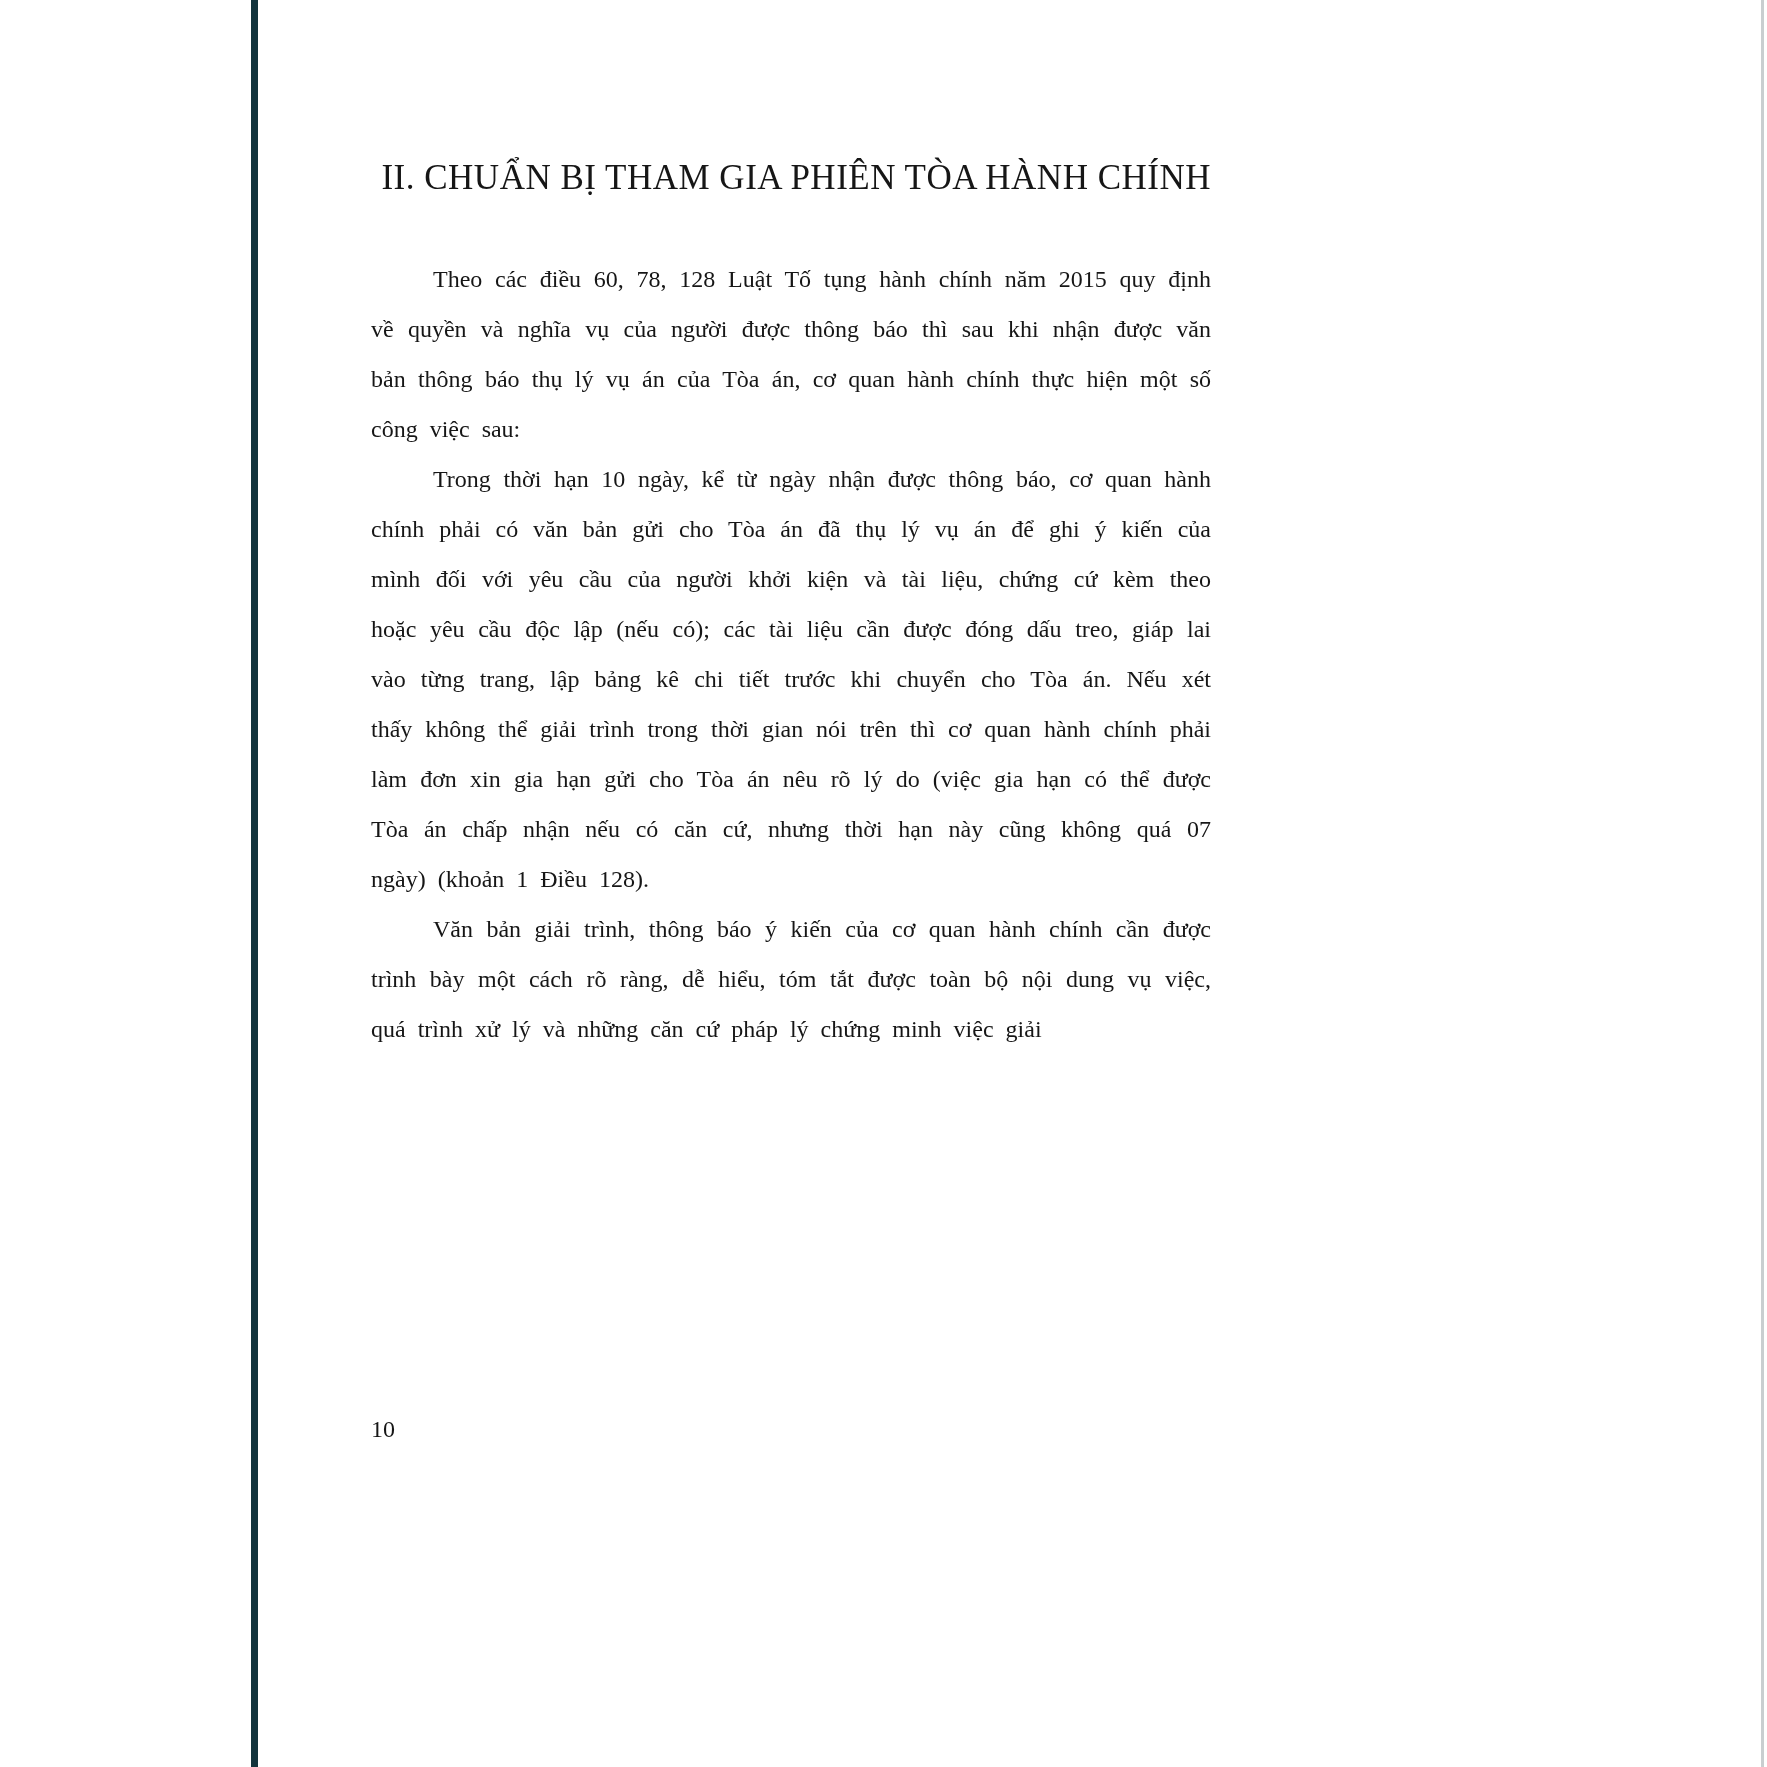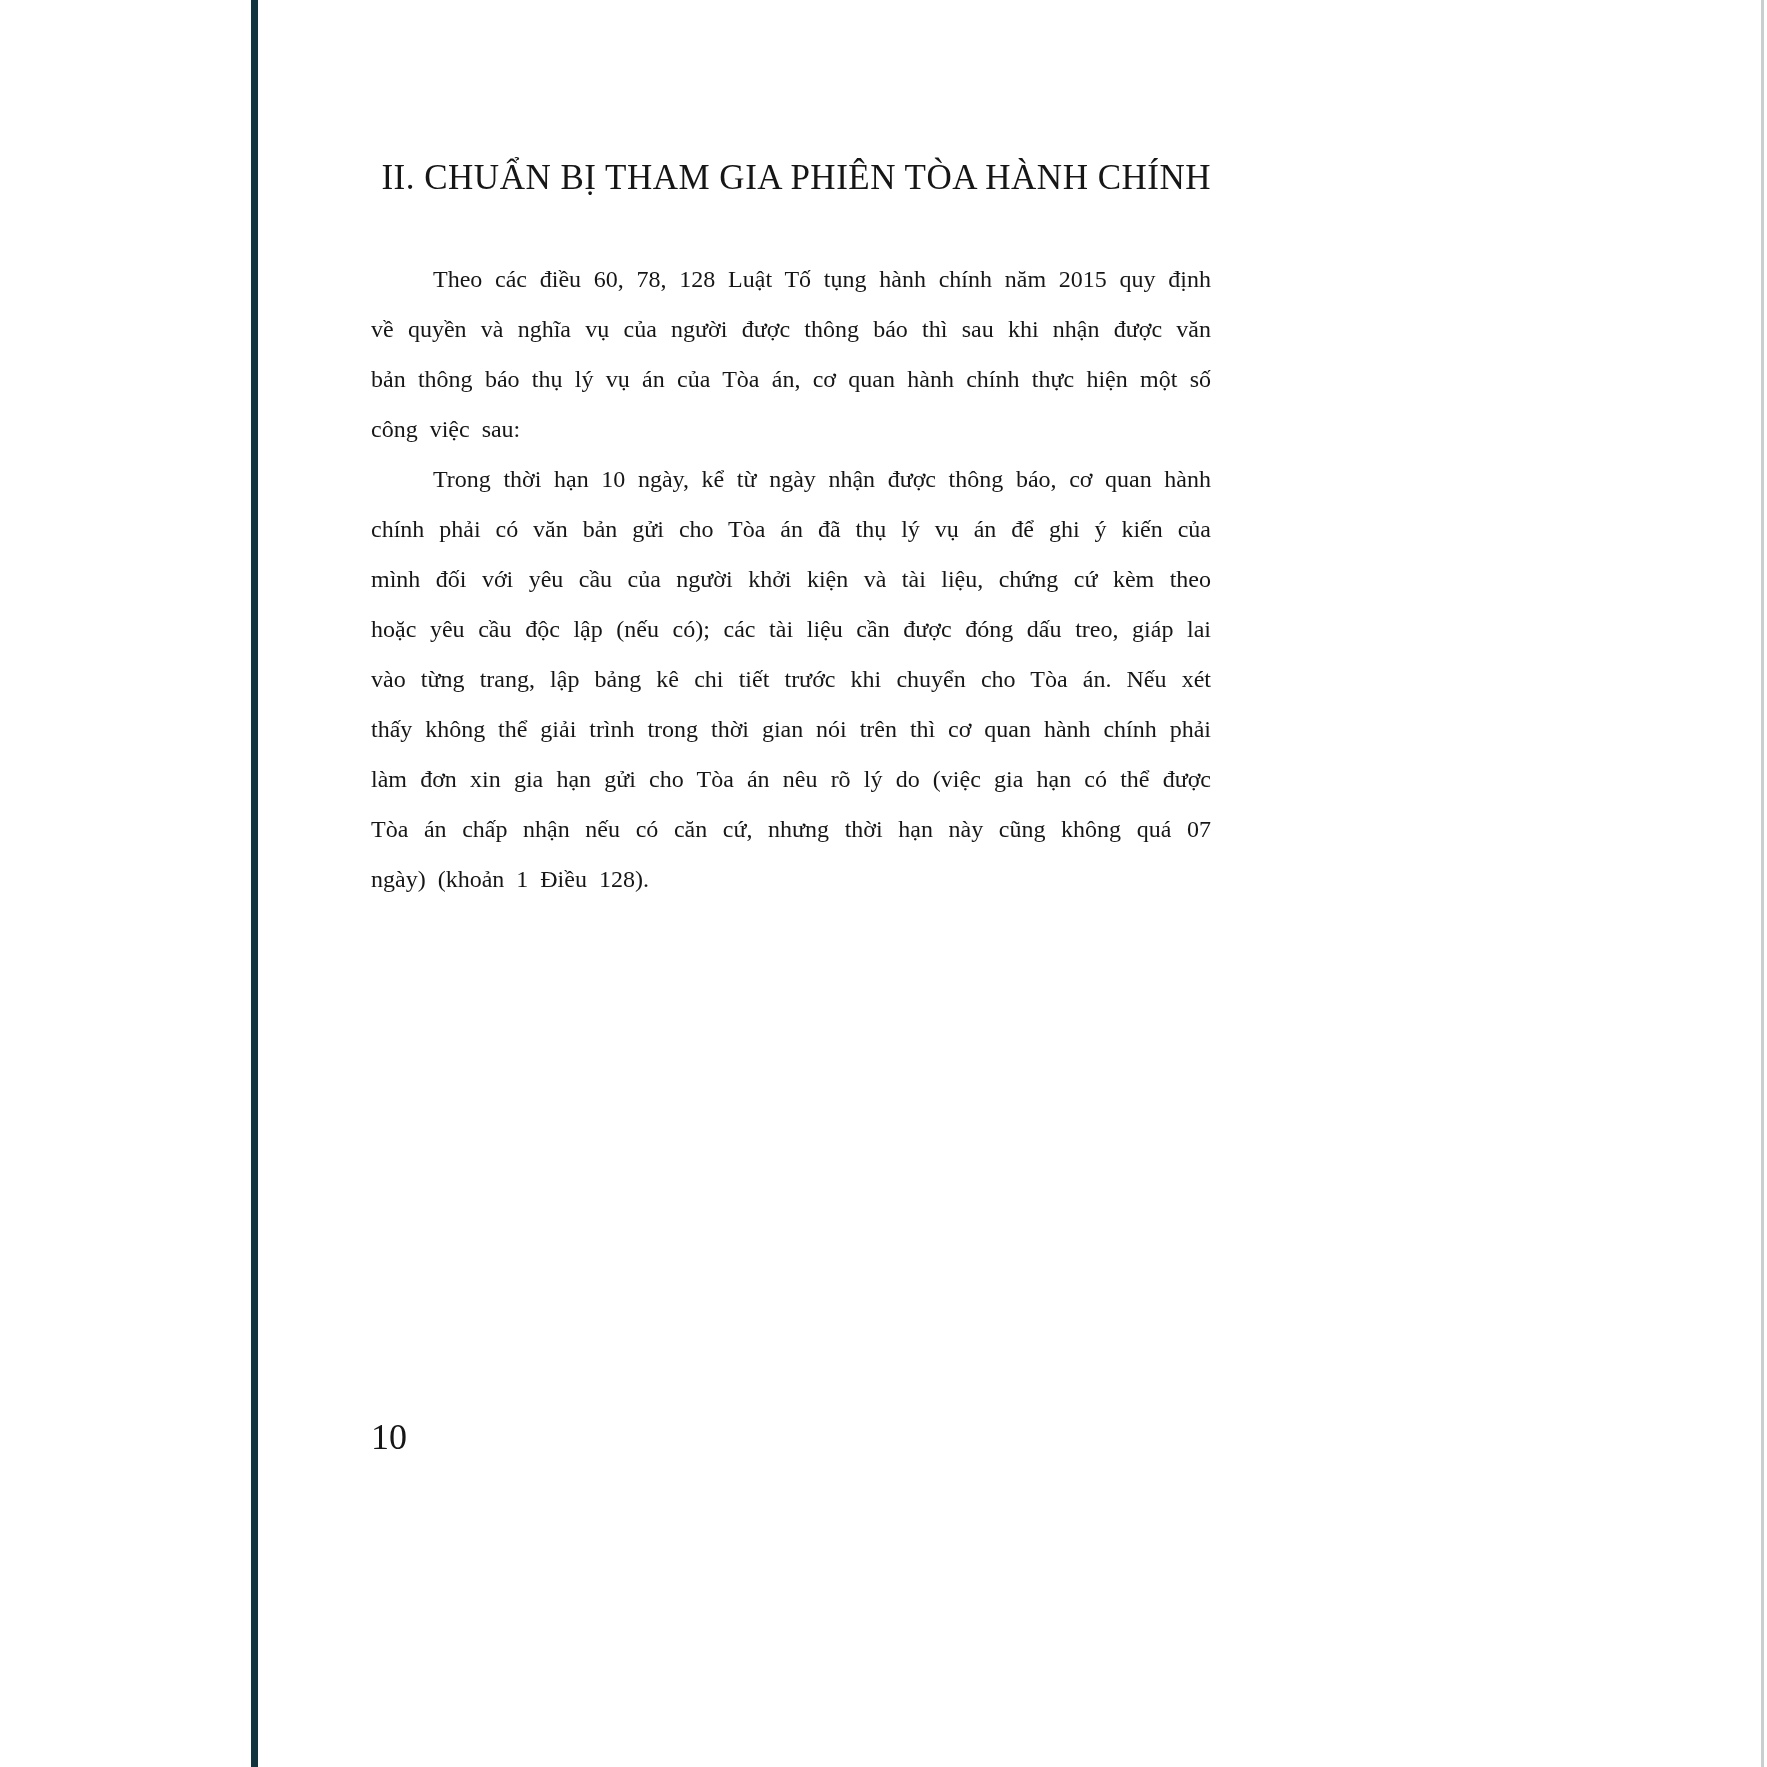--- a/index.html
+++ b/index.html
@@ -53,32 +53,33 @@
     text-indent: 62px;
     word-spacing: 6px;
   }
   .italic {
     font-style: italic;
   }
   .page-number {
     position: absolute;
     left: 371px;
     top: 1416px;
-    font-size: 36px;
+    font-size: 24px;
   }
 </style>
 </head>
 <body>
 
 <div class="scan">
   <div class="left-rule"></div>
   <div class="right-rule"></div>
 
   <div class="content">
     <h1 class="heading">II. CHUẨN BỊ THAM GIA PHIÊN TÒA HÀNH CHÍNH</h1>
     <div class="paragraphs">
         <p class="para"><span>Theo các điều 60, 78, 128 Luật Tố tụng hành chính năm 2015 quy định về quyền và nghĩa vụ của người được thông báo thì sau khi nhận được văn bản thông báo thụ lý vụ án của Tòa án, cơ quan hành chính thực hiện một số công việc sau:</span></p>
         <p class="para"><span>Trong thời hạn 10 ngày, kể từ ngày nhận được thông báo, cơ quan hành chính phải có văn bản gửi cho Tòa án đã thụ lý vụ án để ghi ý kiến của mình đối với yêu cầu của người khởi kiện và tài liệu, chứng cứ kèm theo hoặc yêu cầu độc lập (nếu có); các tài liệu cần được đóng dấu treo, giáp lai vào từng trang, lập bảng kê chi tiết trước khi chuyển cho Tòa án. Nếu xét thấy không thể giải trình trong thời gian nói trên thì cơ quan hành chính phải làm đơn xin gia hạn gửi cho Tòa án nêu rõ lý do (việc gia hạn có thể được Tòa án chấp nhận nếu có căn cứ, nhưng thời hạn này cũng không quá 07 ngày) (khoản 1 Điều 128).</span></p>
+        <p class="para"><span>Văn bản giải trình, thông báo ý kiến của cơ quan hành chính cần được trình bày một cách rõ ràng, dễ hiểu, tóm tắt được toàn bộ nội dung vụ việc, quá trình xử lý và những căn cứ pháp lý chứng minh việc giải</span></p>
       </div>
   </div>
 
   <div class="page-number">10</div>
 </div>
 
 </body></html>

